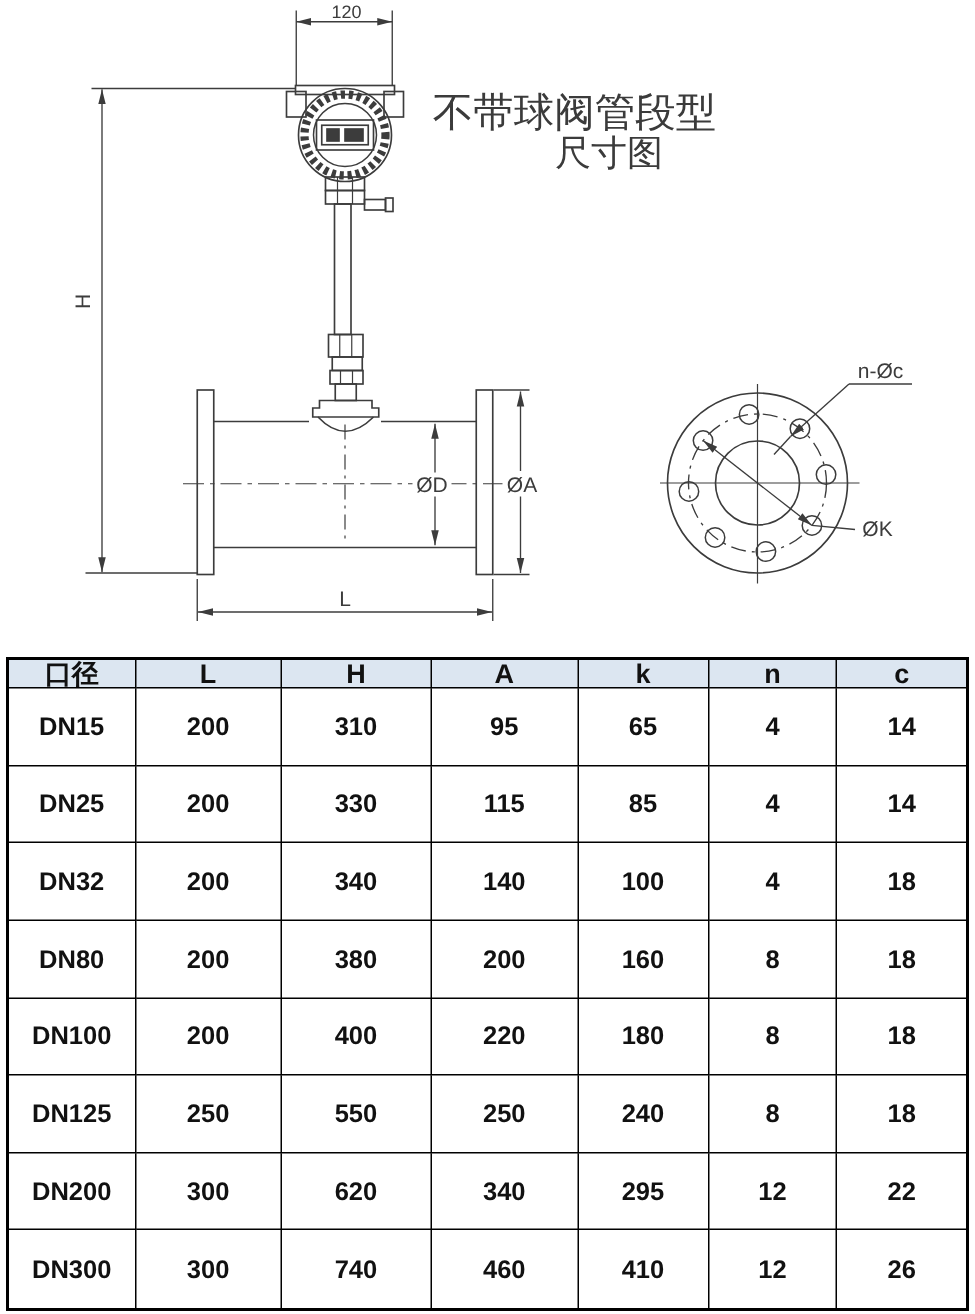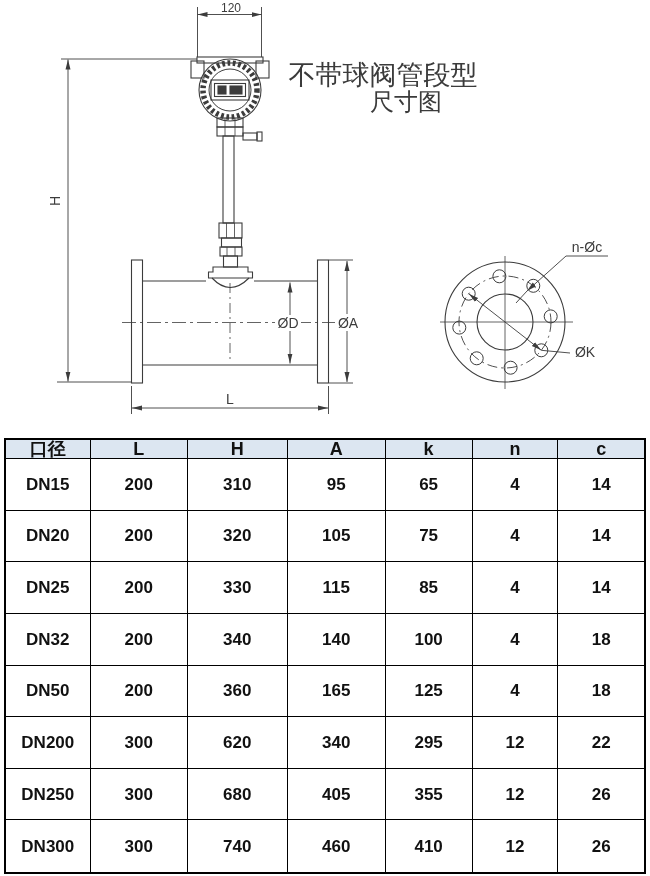--- a/index.html
+++ b/index.html
@@ -179,74 +179,74 @@
         <tr>
           <td>DN15</td>
           <td>200</td>
           <td>310</td>
           <td>95</td>
           <td>65</td>
           <td>4</td>
           <td>14</td>
         </tr>
         <tr>
-          <td>DN20</td>
-          <td>200</td>
-          <td>320</td>
-          <td>105</td>
-          <td>75</td>
-          <td>4</td>
-          <td>14</td>
-        </tr>
-        <tr>
           <td>DN25</td>
           <td>200</td>
           <td>330</td>
           <td>115</td>
           <td>85</td>
           <td>4</td>
           <td>14</td>
         </tr>
         <tr>
           <td>DN32</td>
           <td>200</td>
           <td>340</td>
           <td>140</td>
           <td>100</td>
           <td>4</td>
           <td>18</td>
         </tr>
         <tr>
-          <td>DN50</td>
-          <td>200</td>
-          <td>360</td>
-          <td>165</td>
-          <td>125</td>
-          <td>4</td>
+          <td>DN80</td>
+          <td>200</td>
+          <td>380</td>
+          <td>200</td>
+          <td>160</td>
+          <td>8</td>
+          <td>18</td>
+        </tr>
+        <tr>
+          <td>DN100</td>
+          <td>200</td>
+          <td>400</td>
+          <td>220</td>
+          <td>180</td>
+          <td>8</td>
+          <td>18</td>
+        </tr>
+        <tr>
+          <td>DN125</td>
+          <td>250</td>
+          <td>550</td>
+          <td>250</td>
+          <td>240</td>
+          <td>8</td>
           <td>18</td>
         </tr>
         <tr>
           <td>DN200</td>
           <td>300</td>
           <td>620</td>
           <td>340</td>
           <td>295</td>
           <td>12</td>
           <td>22</td>
         </tr>
         <tr>
-          <td>DN250</td>
-          <td>300</td>
-          <td>680</td>
-          <td>405</td>
-          <td>355</td>
-          <td>12</td>
-          <td>26</td>
-        </tr>
-        <tr>
           <td>DN300</td>
           <td>300</td>
           <td>740</td>
           <td>460</td>
           <td>410</td>
           <td>12</td>
           <td>26</td>
         </tr>
       </tbody>
   </table>

